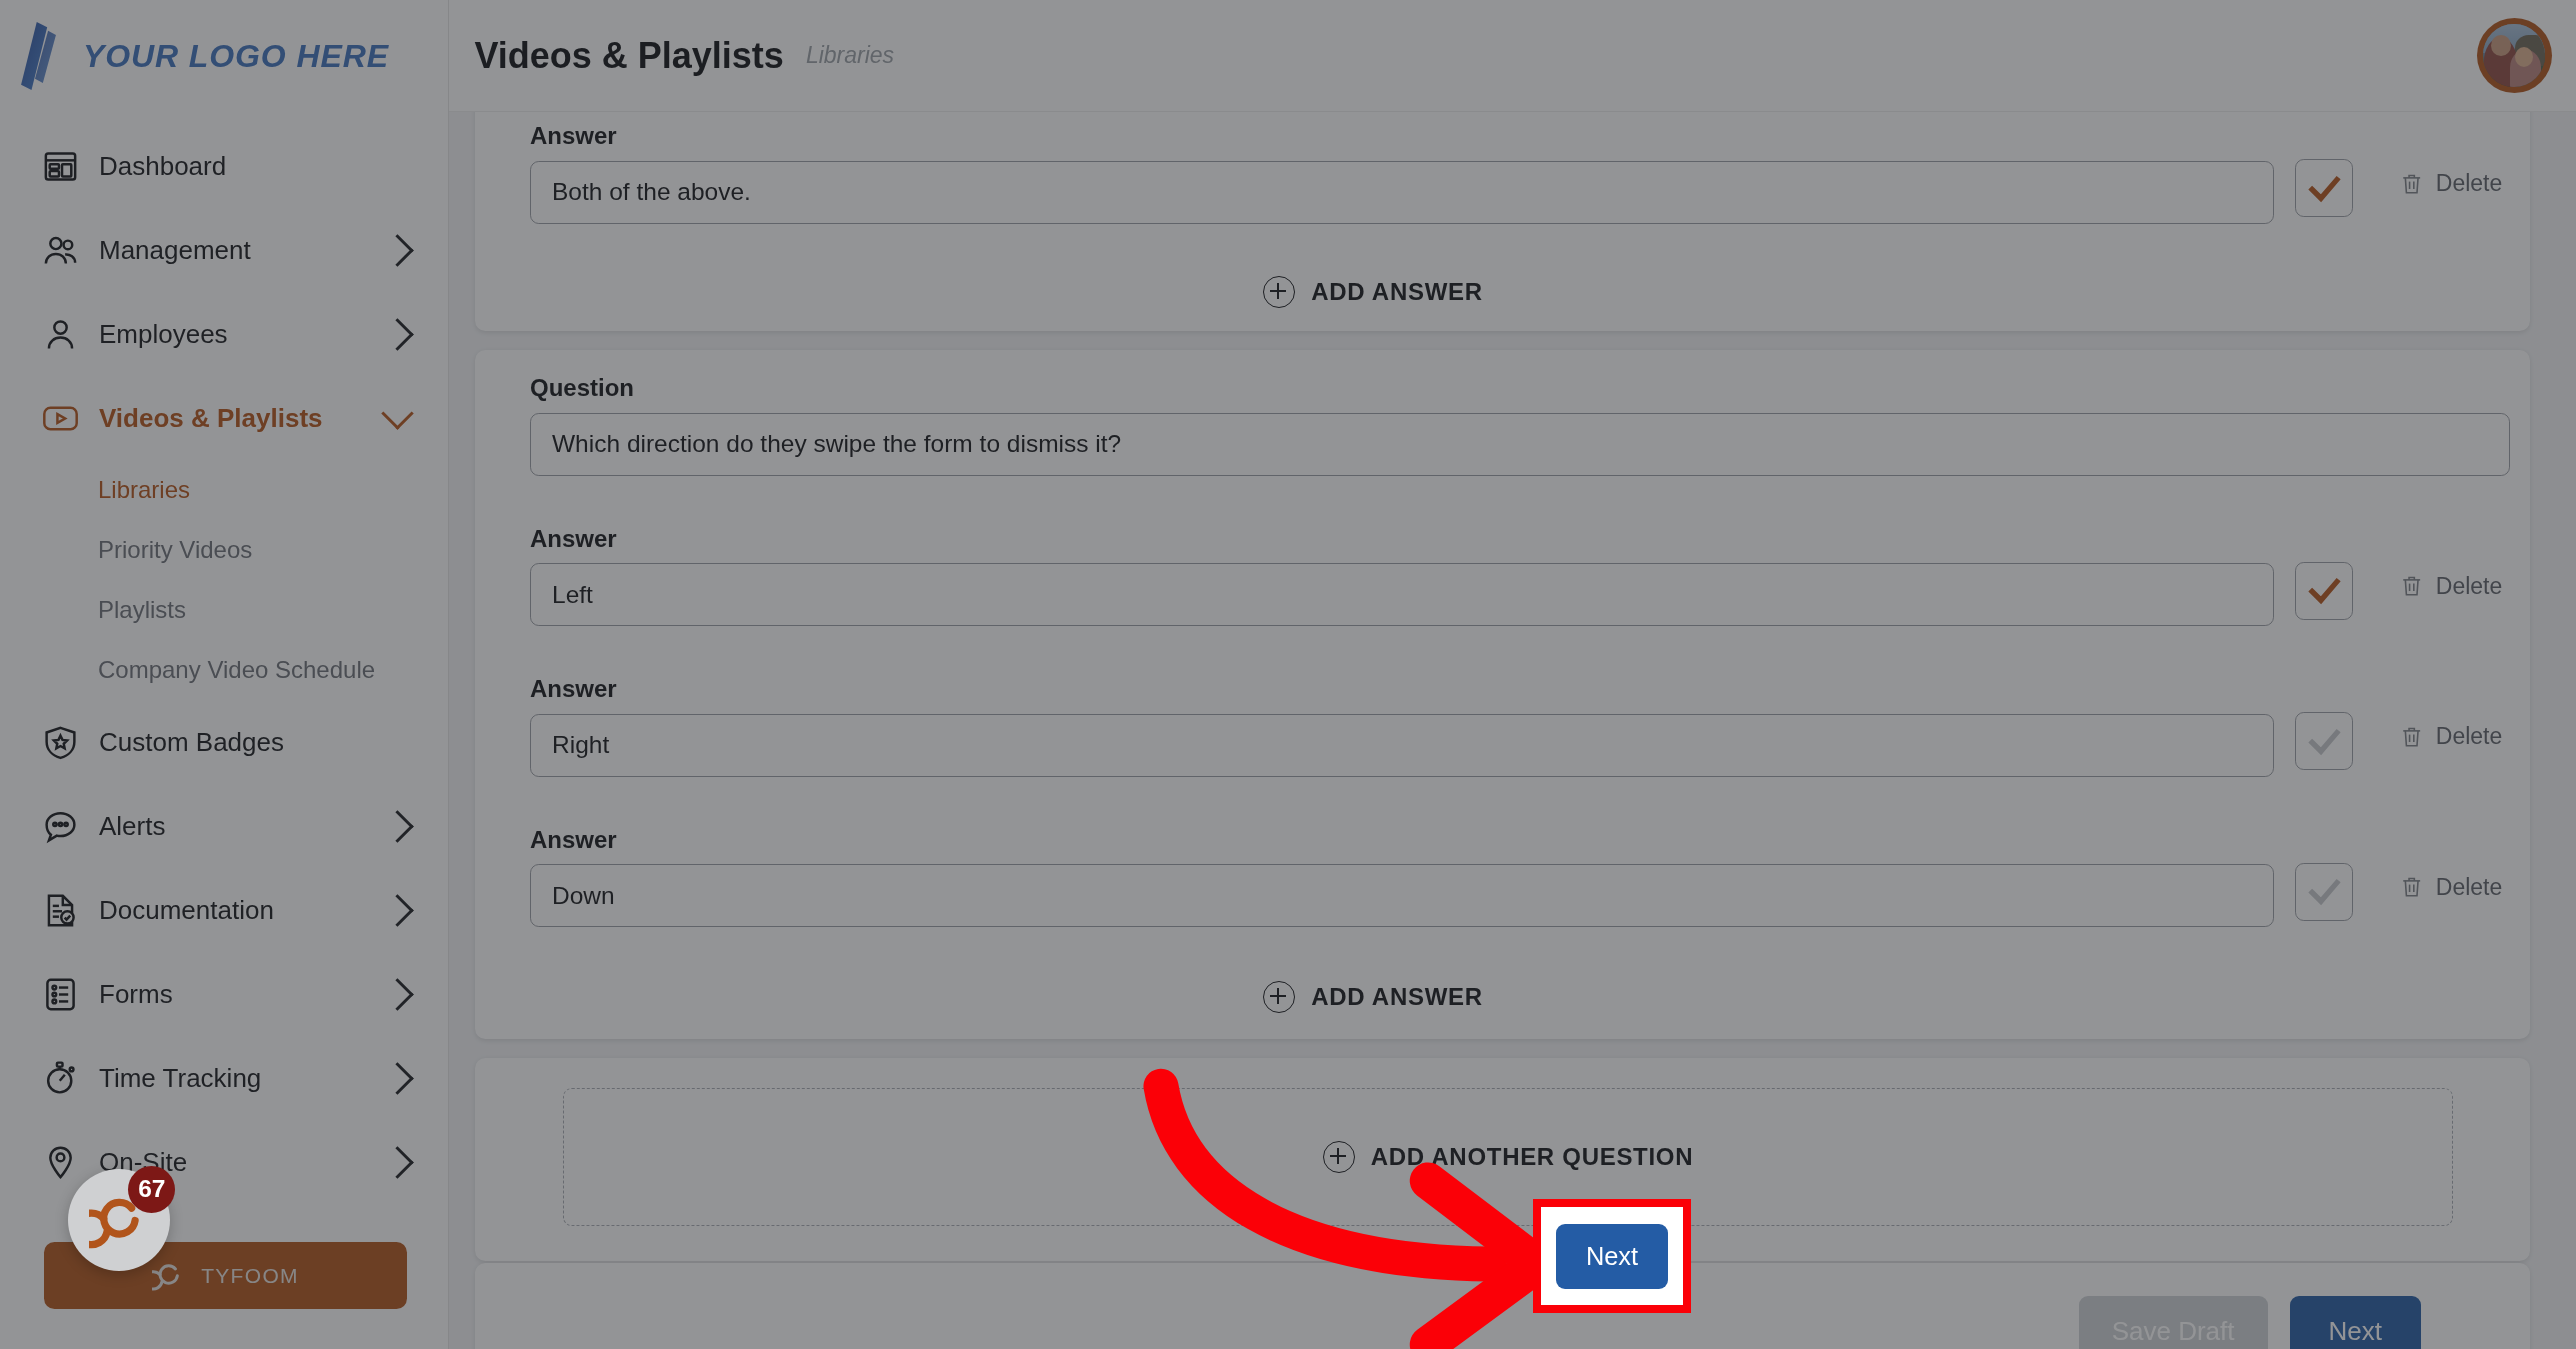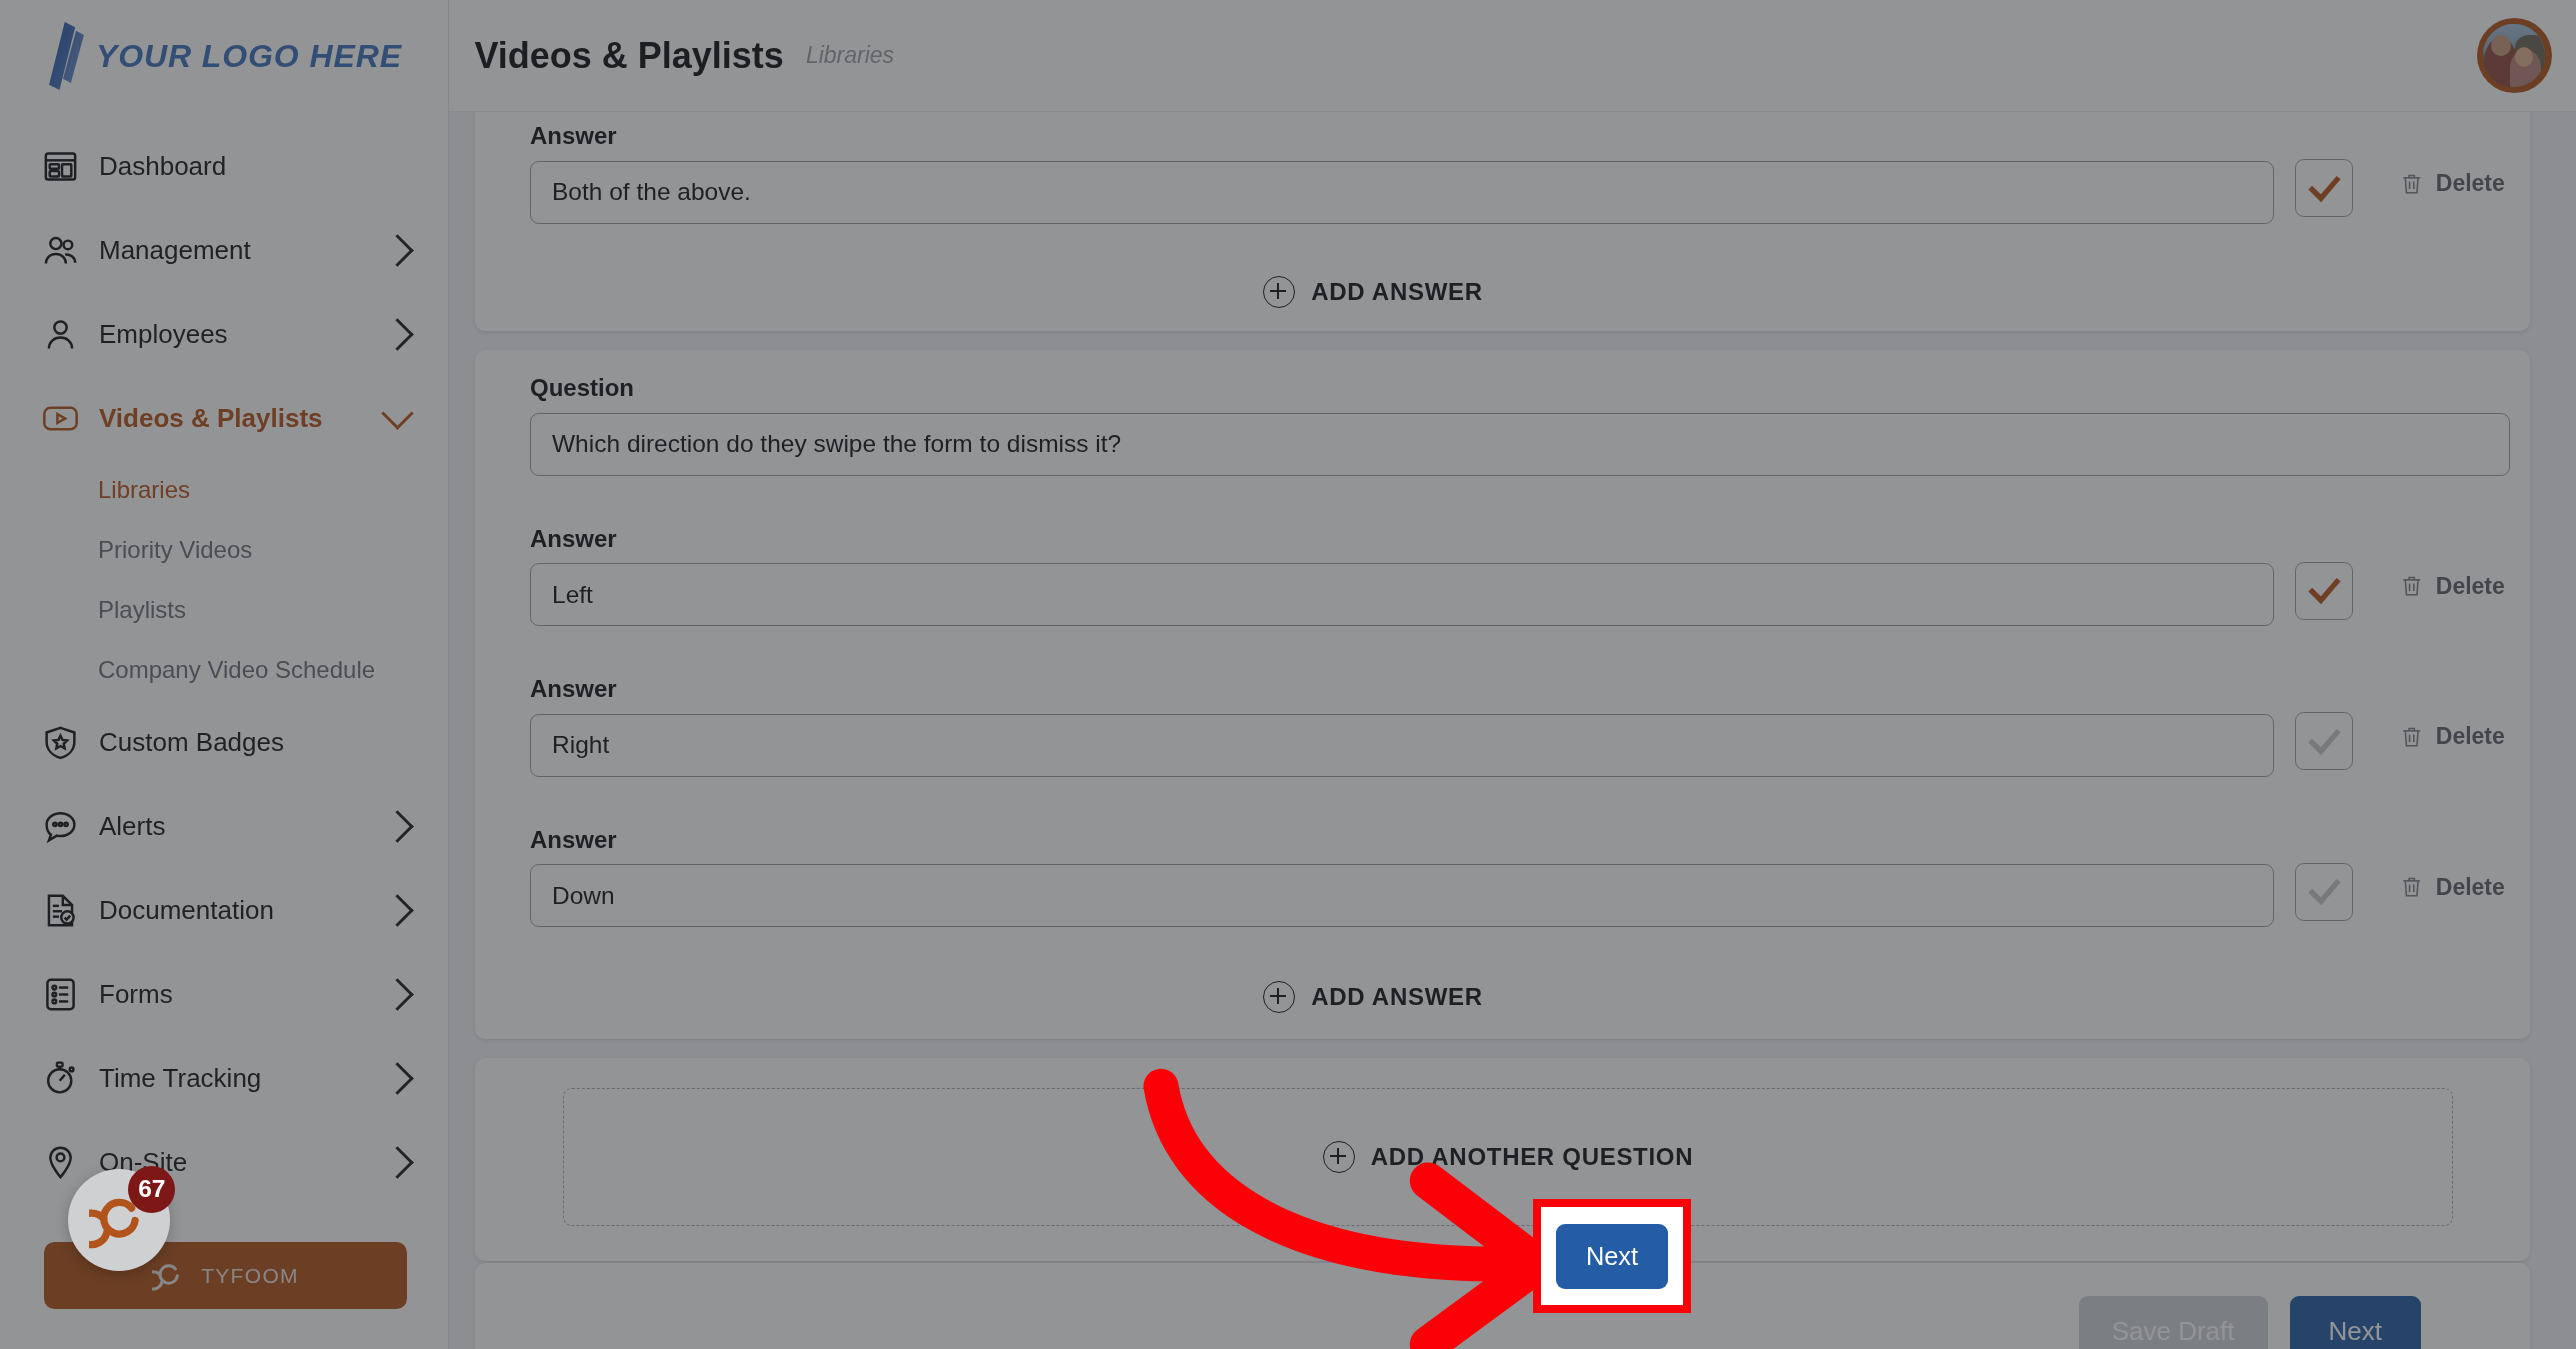--- a/index.html
+++ b/index.html
@@ -20,21 +20,21 @@
   
   #sidebar {
     position: absolute; left: 0; top: 0;
     width: 449px; height: 1349px;
     background: #ffffff;
     border-right: 0.9px solid #e4e4e4;
     overflow: hidden;
   }
   .logo-wrap {
     display: flex; align-items: center;
-    height: 112px; padding-left: 49px; gap: 12px;
+    height: 112px; padding-left: 21px; gap: 27px;
   }
   .logo-mark { width: 35px; height: 68px; position: relative; flex: 0 0 auto; }
   .logo-text {
     font-size: 32px; font-weight: 700; font-style: italic;
     letter-spacing: 0.9px; color: #3e72bd; white-space: nowrap;
   }
 
   .nav { padding-top: 12.3px; }
   .nav-item {
     display: flex; align-items: center;
@@ -181,21 +181,21 @@
     display: flex; align-items: center; justify-content: center;
     flex: 0 0 auto;
   }
   .check-btn svg { width: 39px; height: 39px; display: block; }
 
   .del-btn {
     display: flex; align-items: center; gap: 11.4px;
     margin-left: 46px; margin-top: 14px;
     cursor: pointer; flex: 0 0 auto;
   }
-  .del-btn .dl { font-size: 23px; font-weight: 700; color: #5d6168; }
+  .del-btn .dl { font-size: 23px; font-weight: 400; color: #5d6168; }
   .del-btn svg { width: 25.4px; height: 25.4px; display: block; }
   .del-spacer { width: 79px; flex: 0 0 auto; }
 
   .add-row {
     display: flex; align-items: center; justify-content: center;
     gap: 16px; cursor: pointer;
   }
   .add-row .plus {
     width: 32px; height: 32px; border: 1.8px solid #14161a;
     border-radius: 50%; position: relative; flex: 0 0 auto;

